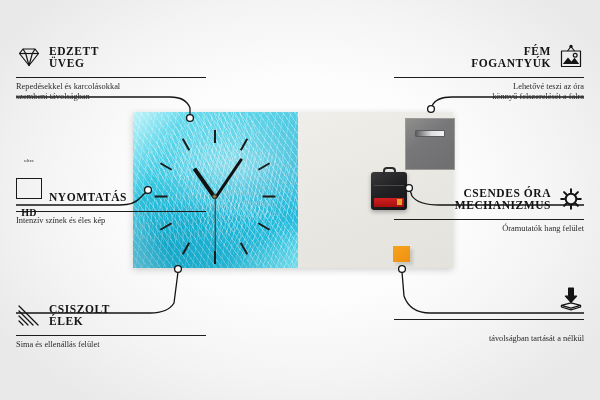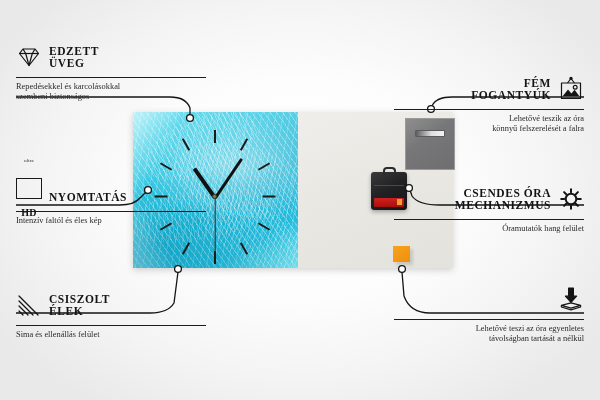--- a/index.html
+++ b/index.html
@@ -256,44 +256,44 @@
         </svg>
       </span>
       <span class="f-title">
         <span>EDZETT</span><br>
         <span>ÜVEG</span>
       </span>
     </div>
     <div class="f-rule"></div>
     <div class="f-desc">
       <span>Repedésekkel és karcolásokkal</span><br>
-      <span>szembeni biztonságos</span>
+      <span>szembeni távolságban</span>
     </div>
   </div>
 
   <div class="feature f-left" style="left:16px; top:174px;">
     <div class="f-head">
       <span class="f-icon">
         <span class="hd-badge">
           <span class="hd-ultra">ultra</span>
           <span class="hd-main">HD</span>
         </span>
       </span>
       <span class="f-title">
         <br>
         <span>NYOMTATÁS</span>
       </span>
     </div>
     <div class="f-rule"></div>
     <div class="f-desc">
-      <span>Intenzív faltól és éles kép</span>
-    </div>
-  </div>
-
-  <div class="feature f-left" style="left:16px; top:288px;">
+      <span>Intenzív színek és éles kép</span>
+    </div>
+  </div>
+
+  <div class="feature f-left" style="left:16px; top:298px;">
     <div class="f-head">
       <span class="f-icon">
         <svg viewBox="0 0 26 26">
           <g stroke="#141414" stroke-width="1.25" stroke-linecap="round">
             <path d="M3,4 L22,23"></path>
             <path d="M3,9 L17,23"></path>
             <path d="M3,14 L12,23"></path>
             <path d="M3,19 L7,23"></path>
           </g>
         </svg>
@@ -302,41 +302,41 @@
         <span>CSISZOLT</span><br>
         <span>ÉLEK</span>
       </span>
     </div>
     <div class="f-rule"></div>
     <div class="f-desc">
       <span>Sima és ellenállás felület</span>
     </div>
   </div>
 
-  <div class="feature f-right" style="left:394px; top:40px;margin-top:32px;">
+  <div class="feature f-right" style="left:394px; top:40px;">
     <div class="f-head">
       <span class="f-title">
         <span>FÉM</span><br>
         <span>FOGANTYÚK</span>
       </span>
       <span class="f-icon">
         <svg viewBox="0 0 26 26">
           <g fill="none" stroke="#141414" stroke-width="1.2" stroke-linejoin="round">
             <path d="M13,2.5 L9.5,7 M13,2.5 L16.5,7"></path>
             <circle cx="13" cy="2.4" r="1.1" fill="#141414"></circle>
             <rect x="3.5" y="7" width="19" height="15.5"></rect>
             <path d="M4.8,20 L10,13.5 L13.4,17.6 L16.6,13.8 L21.2,20 Z" fill="#141414" stroke="none"></path>
             <circle cx="17.2" cy="11.3" r="1.9"></circle>
           </g>
         </svg>
       </span>
     </div>
     <div class="f-rule"></div>
     <div class="f-desc">
-      <span>Lehetővé teszik az óra</span><br>
+      <span>Lehetővé teszi az óra</span><br>
       <span>könnyű felszerelését a falra</span>
     </div>
   </div>
 
   <div class="feature f-right" style="left:394px; top:182px;">
     <div class="f-head">
       <span class="f-title">
         <span>CSENDES ÓRA</span><br>
         <span>MECHANIZMUS</span>
       </span>
@@ -364,18 +364,18 @@
           <g fill="none" stroke="#141414" stroke-width="1.2" stroke-linejoin="round">
             <path d="M10.6,2 h4.8 v8.2 h3.2 L13,16.4 L7.4,10.2 h3.2 Z" fill="#141414"></path>
             <path d="M13,16.8 L22.6,19.4 L13,22.2 L3.4,19.4 Z"></path>
             <path d="M3.4,19.4 v1.6 L13,23.8 L22.6,21 v-1.6"></path>
           </g>
         </svg>
       </span>
     </div>
     <div class="f-rule"></div>
     <div class="f-desc">
-      <span>Lehetővé teszi az óra egyenletes</span><br>
+      <br>
       <span>távolságban tartását a nélkül</span>
     </div>
   </div>
 
 </div>
 
 </body></html>

